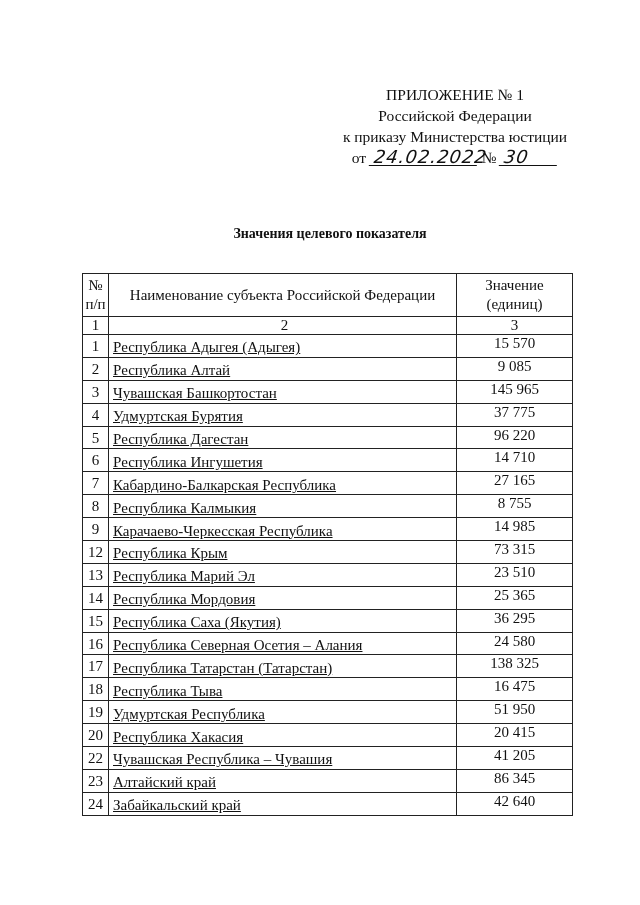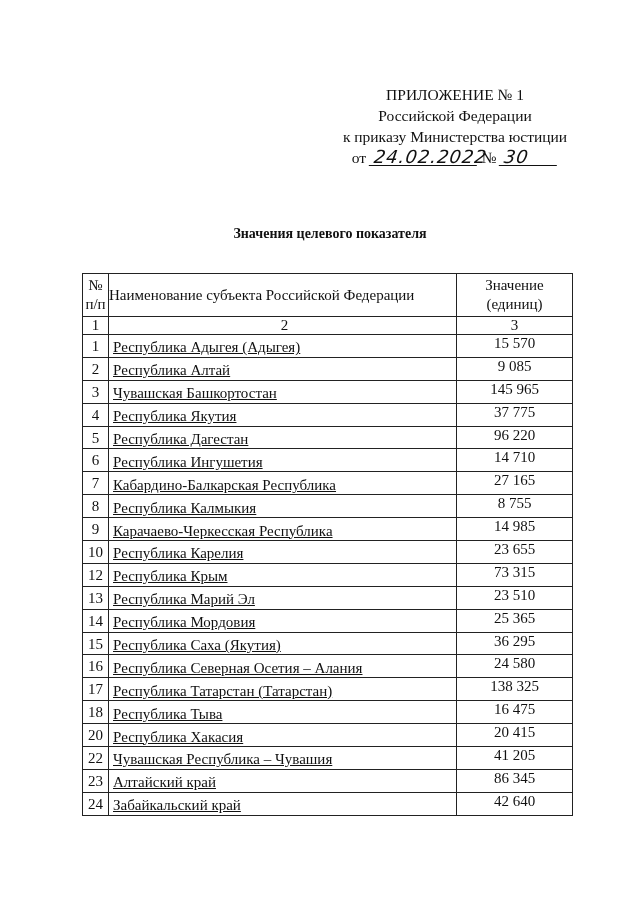--- a/index.html
+++ b/index.html
@@ -40,21 +40,21 @@
   table.data td, table.data th {
     border: 1px solid #222;
     padding: 0;
     font-weight: normal;
     vertical-align: middle;
   }
   .c1 { width: 25px; text-align: center; }
   .c2 { width: 343px; text-align: left; padding-left: 4px !important; }
   .c3 { width: 115px; text-align: center; }
   thead tr.head-row th { height: 42px; line-height: 19px; }
-  thead tr.head-row th.c2 { padding-left: 0 !important; }
+  thead tr.head-row th.c2 { text-align: center; padding-left: 0 !important; }
   thead tr.idx-row td { height: 17px; line-height: 17px; }
   tbody tr td { height: 18.9px; line-height: 18px; }
   tbody tr td.c2 { padding-top: 3px !important; line-height: 16px; text-decoration: underline; }
   tbody tr td.c3 { vertical-align: top; line-height: 16px; }
 </style>
 </head>
 <body>
 
 <div class="appendix">
   <span class="line">ПРИЛОЖЕНИЕ № 1</span>
@@ -102,21 +102,21 @@
         <td class="c2">Республика Алтай</td>
         <td class="c3">9 085</td>
       </tr>
       <tr>
         <td class="c1">3</td>
         <td class="c2">Чувашская Башкортостан</td>
         <td class="c3">145 965</td>
       </tr>
       <tr>
         <td class="c1">4</td>
-        <td class="c2">Республика Якутия</td>
+        <td class="c2">Удмуртская Бурятия</td>
         <td class="c3">37 775</td>
       </tr>
       <tr>
         <td class="c1">5</td>
         <td class="c2">Республика Дагестан</td>
         <td class="c3">96 220</td>
       </tr>
       <tr>
         <td class="c1">6</td>
         <td class="c2">Республика Ингушетия</td>
@@ -131,25 +131,20 @@
         <td class="c1">8</td>
         <td class="c2">Республика Калмыкия</td>
         <td class="c3">8 755</td>
       </tr>
       <tr>
         <td class="c1">9</td>
         <td class="c2">Карачаево-Черкесская Республика</td>
         <td class="c3">14 985</td>
       </tr>
       <tr>
-        <td class="c1">10</td>
-        <td class="c2">Республика Карелия</td>
-        <td class="c3">23 655</td>
-      </tr>
-      <tr>
         <td class="c1">12</td>
         <td class="c2">Республика Крым</td>
         <td class="c3">73 315</td>
       </tr>
       <tr>
         <td class="c1">13</td>
         <td class="c2">Республика Марий Эл</td>
         <td class="c3">23 510</td>
       </tr>
       <tr>
@@ -171,20 +166,25 @@
         <td class="c1">17</td>
         <td class="c2">Республика Татарстан (Татарстан)</td>
         <td class="c3">138 325</td>
       </tr>
       <tr>
         <td class="c1">18</td>
         <td class="c2">Республика Тыва</td>
         <td class="c3">16 475</td>
       </tr>
       <tr>
+        <td class="c1">19</td>
+        <td class="c2">Удмуртская Республика</td>
+        <td class="c3">51 950</td>
+      </tr>
+      <tr>
         <td class="c1">20</td>
         <td class="c2">Республика Хакасия</td>
         <td class="c3">20 415</td>
       </tr>
       <tr>
         <td class="c1">22</td>
         <td class="c2">Чувашская Республика – Чувашия</td>
         <td class="c3">41 205</td>
       </tr>
       <tr>

